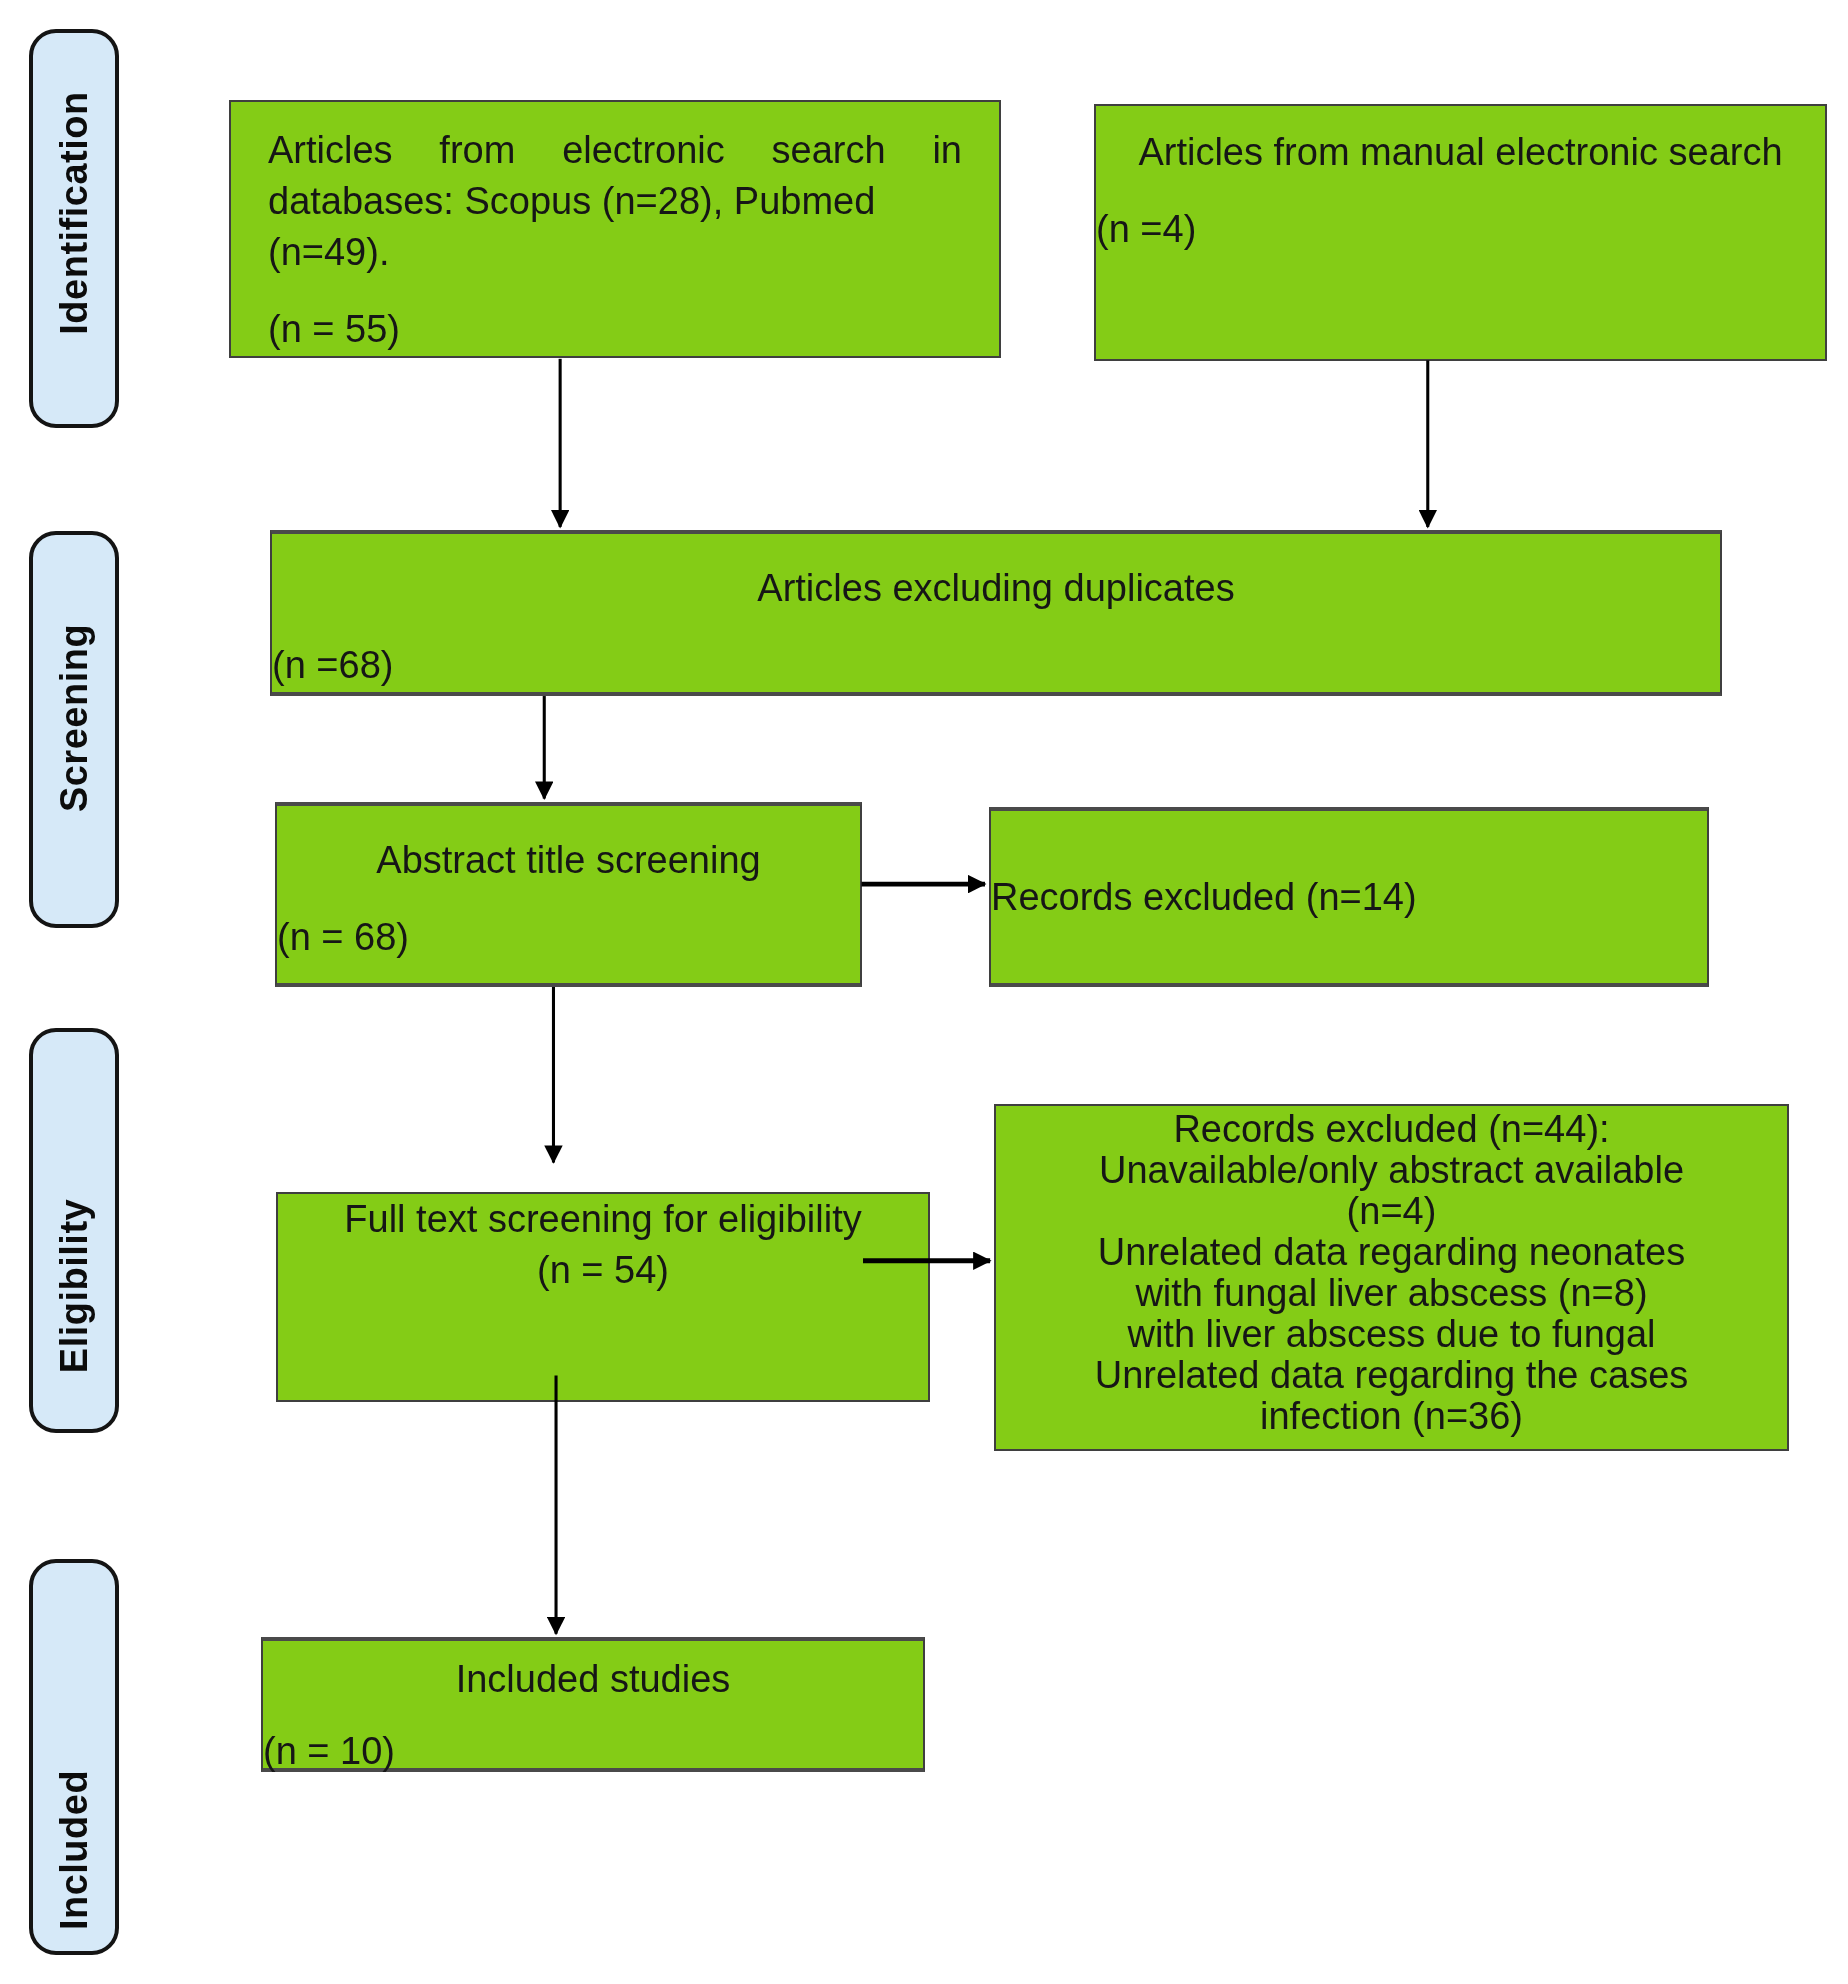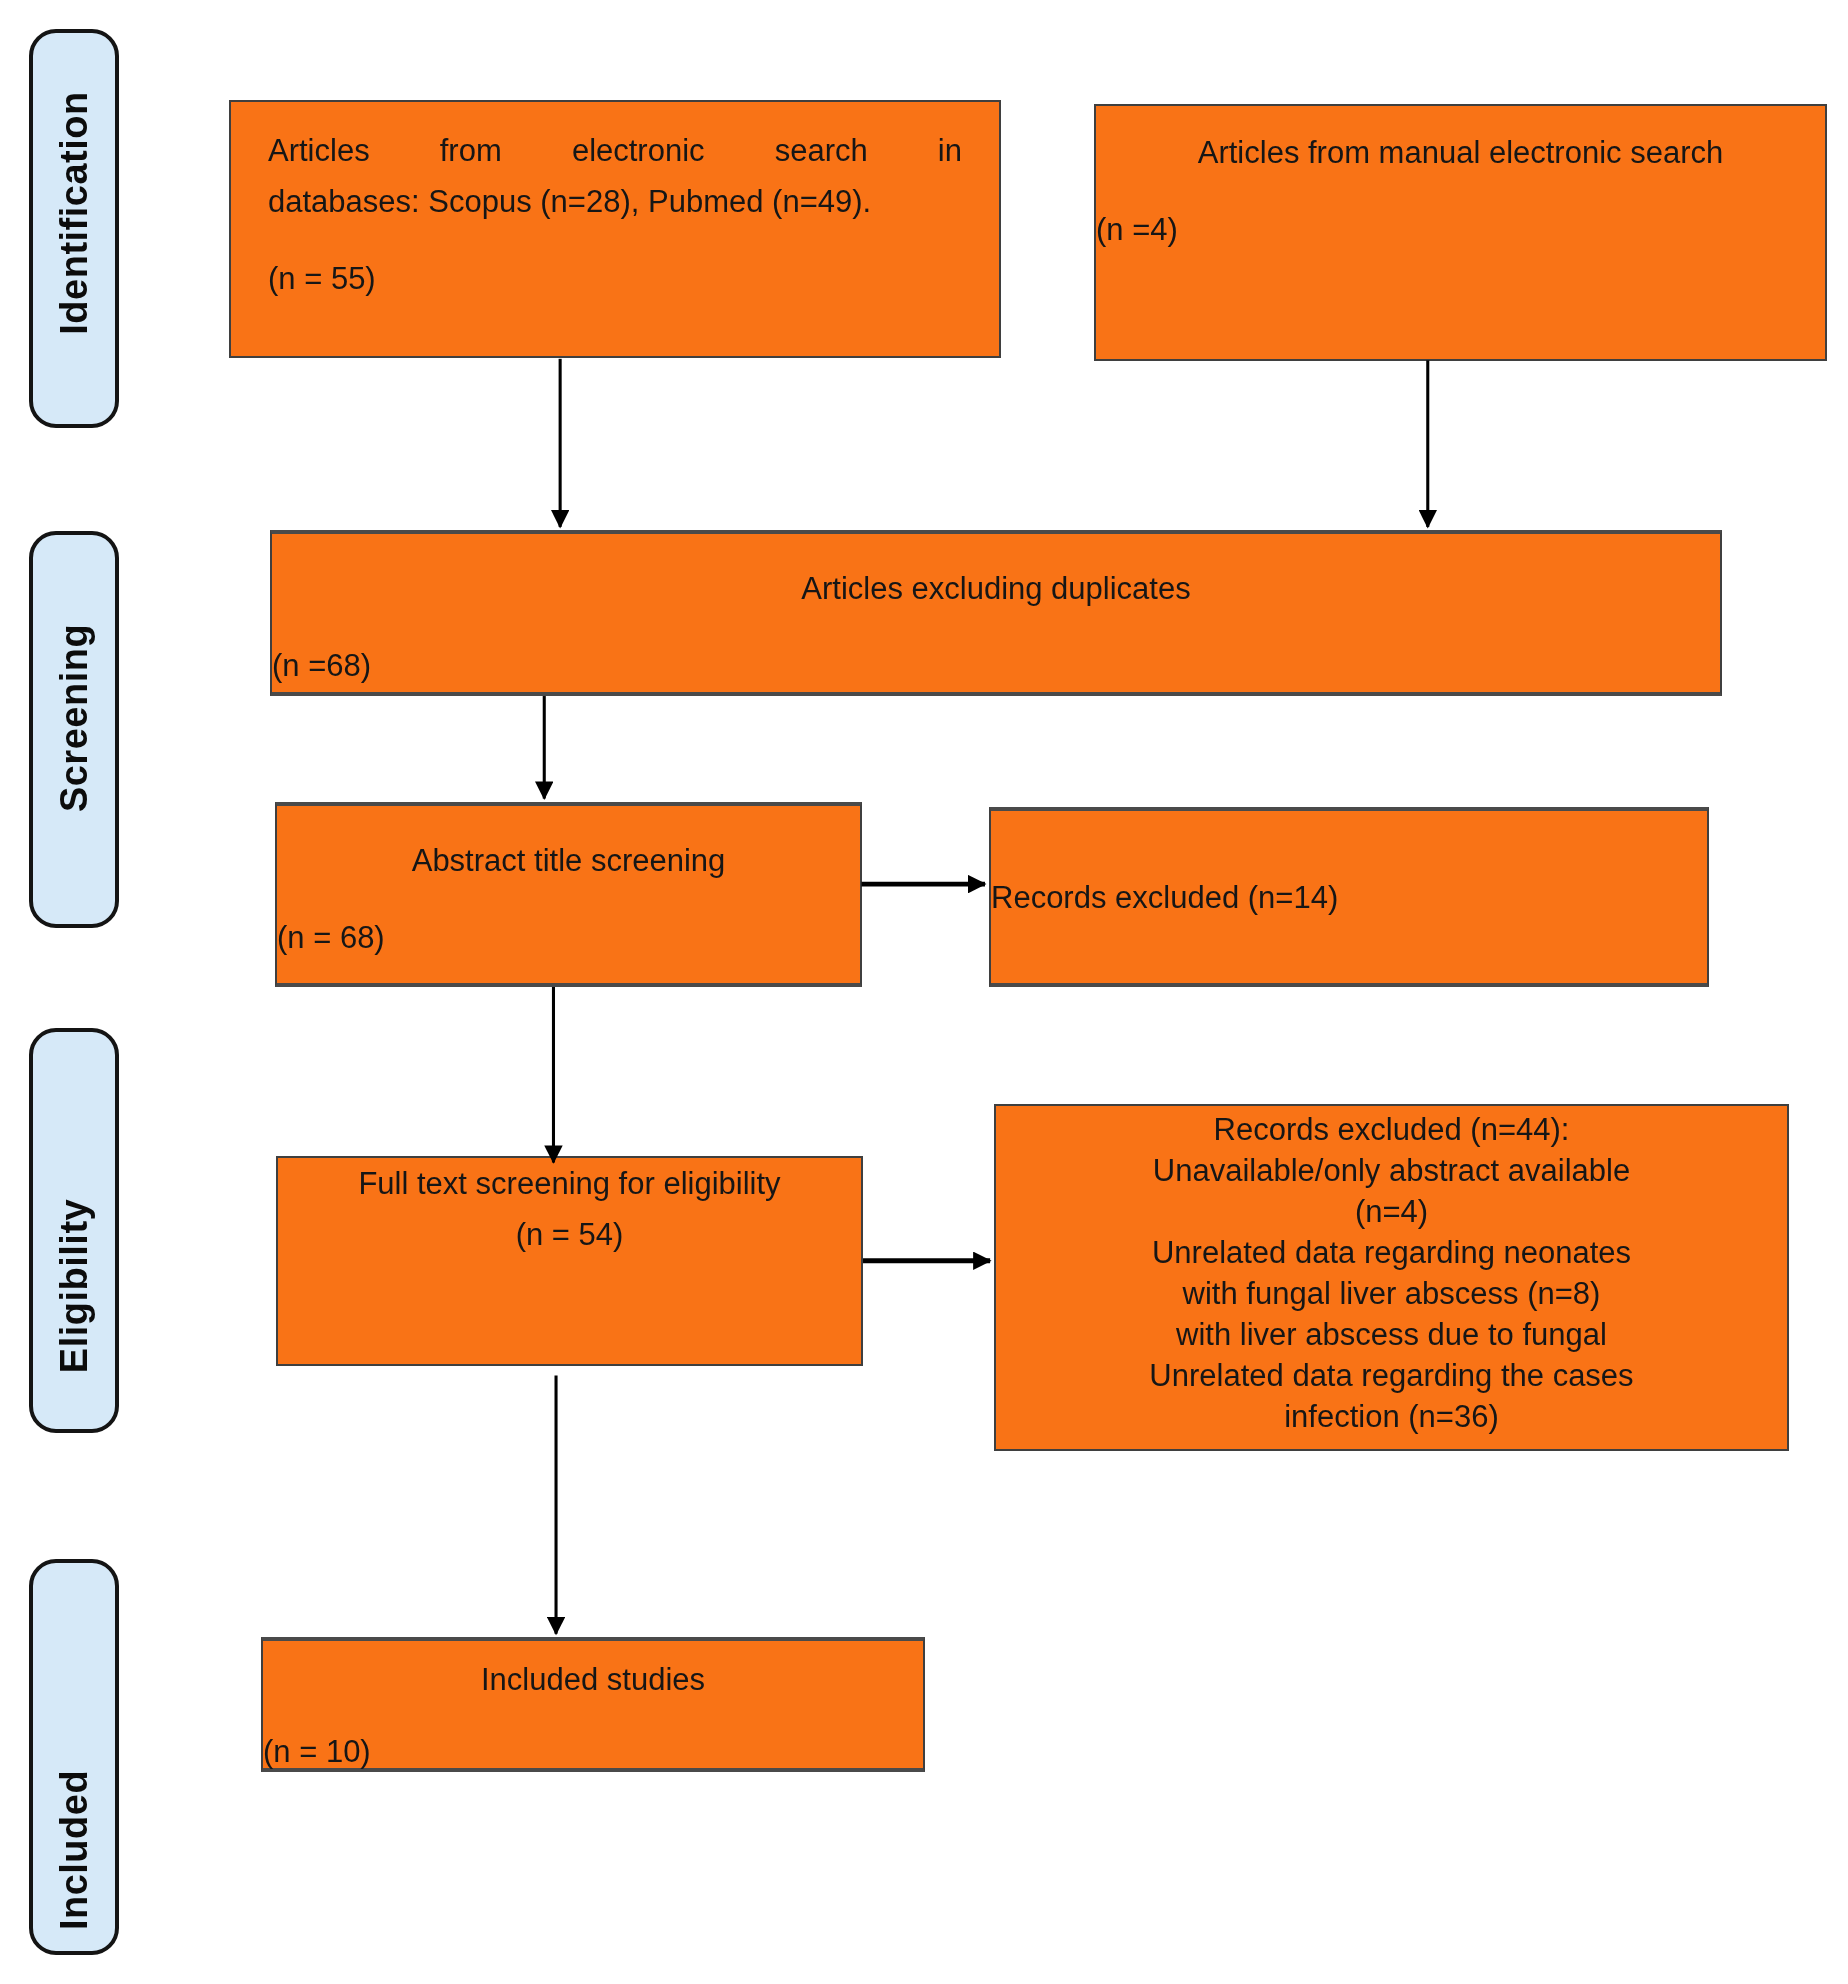--- a/index.html
+++ b/index.html
@@ -40,38 +40,38 @@
   #stage-included       { top: 1559px; height: 396px; }
   #stage-identification .stage-label { top: 46%; }
   #stage-screening      .stage-label { top: 47%; }
   #stage-eligibility    .stage-label { top: 64%; }
   #stage-included       .stage-label { top: 74%; }
 
   
   .fbox {
     position: absolute;
     box-sizing: border-box;
-    background: #f97316;
+    background: #84cc16;
     border: 2.1px solid var(--box-border, #3f3f3f);
-    font-size: 31px;
+    font-size: 38px;
     line-height: 51px;
     text-align: center;
     color: #161616;
   }
   .fbox.heavy-tb {
     border-top: 4.1px solid #4a4a4a;
     border-bottom: 4.1px solid #4a4a4a;
   }
   #box-electronic-search   { left: 229px;  top: 100px;  width: 772px; height: 258px; padding: 23px 37px 0 37px; text-align: left; }
   #box-manual-search       { left: 1094px; top: 104px;  width: 733px; height: 257px; padding-top: 20.5px; }
   #box-excluding-duplicates{ left: 270px;  top: 530px; width: 1452px; height: 166px; padding-top: 29px; }
   #box-abstract-screening  { left: 275px;  top: 802px; width: 587px; height: 185px; padding-top: 29px; }
   #box-records-excluded-14 { left: 989px; top: 807px; width: 720px; height: 180px;
                              display: flex; align-items: center; justify-content: flex-start; }
-  #box-full-text-screening { left: 276px;  top: 1156px; width: 587px; height: 210px; padding: 0 7px; }
+  #box-full-text-screening { left: 276px;  top: 1192px; width: 654px; height: 210px; padding: 0 7px; }
   #box-records-excluded-44 { left: 994px; top: 1104px; width: 795px; height: 347px;
                              padding: 3.1px 15.4px 0 15.4px; line-height: 41px; }
   #box-included-studies    { left: 229px;  top: 1637px; width: 664px; height: 135px; padding-top: 13px; margin-left: 32px; }
 
   .justify-line { text-align: justify; text-align-last: justify; }
   .count { text-align: left; margin-top: 26px; }
   #box-included-studies .count { margin-top: 20.5px; }
 
   
   .arrows {

